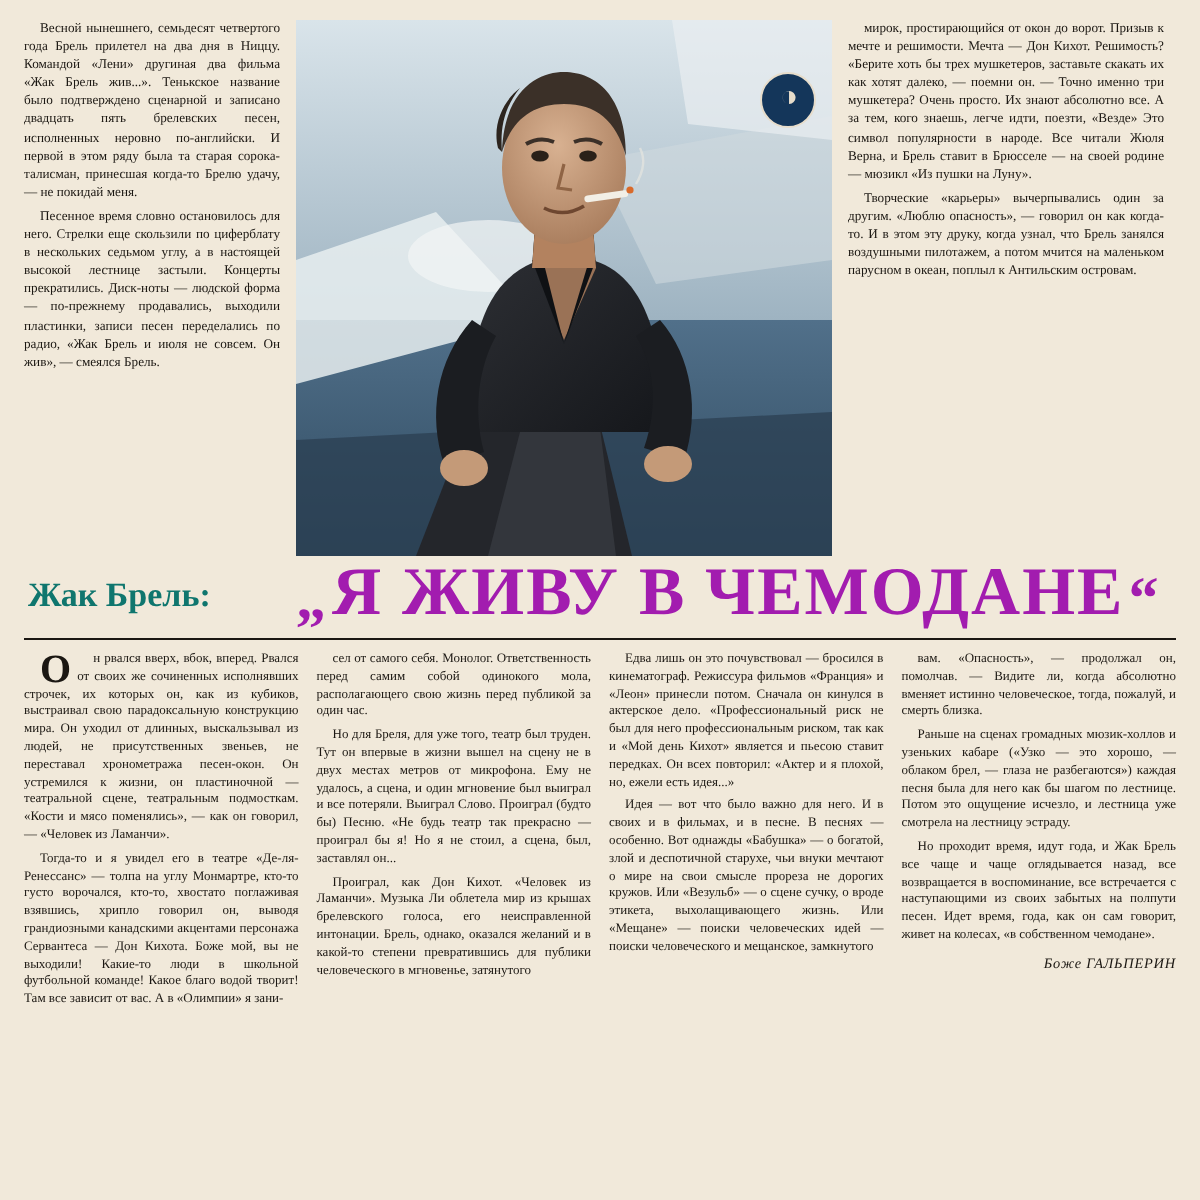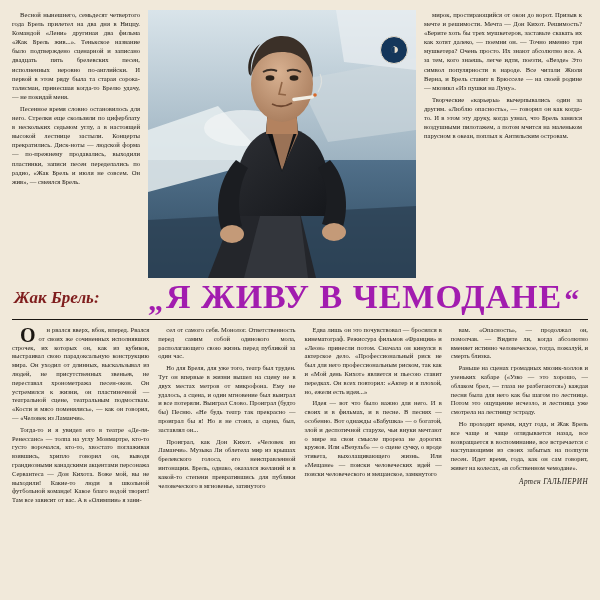--- a/index.html
+++ b/index.html
@@ -79,24 +79,23 @@
   .headline {
     position: relative;
     margin-top: 4px;
     height: 40px;
   }
   .byline {
     position: absolute;
     left: 2px;
     top: 6px;
     font-family: "Liberation Serif", serif;
-    font-style: italic;
     font-weight: bold;
     font-size: 17px;
-    color: #7f1d1d;
+    color: #0f766e;
   }
   .title-main {
     position: absolute;
     left: 136px;
     top: -4px;
     font-family: "Liberation Serif", serif;
     font-weight: bold;
     font-size: 34px;
     letter-spacing: 1px;
     color: #a21caf;
@@ -260,16 +259,16 @@
 
     <div class="col">
       <p>Едва лишь он это почувствовал — бросился в кинематограф. Режиссура фильмов «Франция» и «Леон» принесли потом. Сначала он кинулся в актерское дело. «Профессиональный риск не был для него профессиональным риском, так как и «Мой день Кихот» является и пьесою ставит передках. Он всех повторил: «Актер и я плохой, но, ежели есть идея...»</p>
       <p>Идея — вот что было важно для него. И в своих и в фильмах, и в песне. В песнях — особенно. Вот однажды «Бабушка» — о богатой, злой и деспотичной старухе, чьи внуки мечтают о мире на свои смысле прореза не дорогих кружов. Или «Везульб» — о сцене сучку, о вроде этикета, выхолащивающего жизнь. Или «Мещане» — поиски человеческих идей — поиски человеческого и мещанское, замкнутого</p>
     </div>
 
     <div class="col">
       <p>вам. «Опасность», — продолжал он, помолчав. — Видите ли, когда абсолютно вменяет истинно человеческое, тогда, пожалуй, и смерть близка.</p>
       <p>Раньше на сценах громадных мюзик-холлов и узеньких кабаре («Узко — это хорошо, — облаком брел, — глаза не разбегаются») каждая песня была для него как бы шагом по лестнице. Потом это ощущение исчезло, и лестница уже смотрела на лестницу эстраду.</p>
       <p>Но проходит время, идут года, и Жак Брель все чаще и чаще оглядывается назад, все возвращается в воспоминание, все встречается с наступающими из своих забытых на полпути песен. Идет время, года, как он сам говорит, живет на колесах, «в собственном чемодане».</p>
-      <div class="signature">Артен ГАЛЬПЕРИН</div>
+      <div class="signature">Боже ГАЛЬПЕРИН</div>
     </div>
   </div>
 </div>
 
 </body></html>

